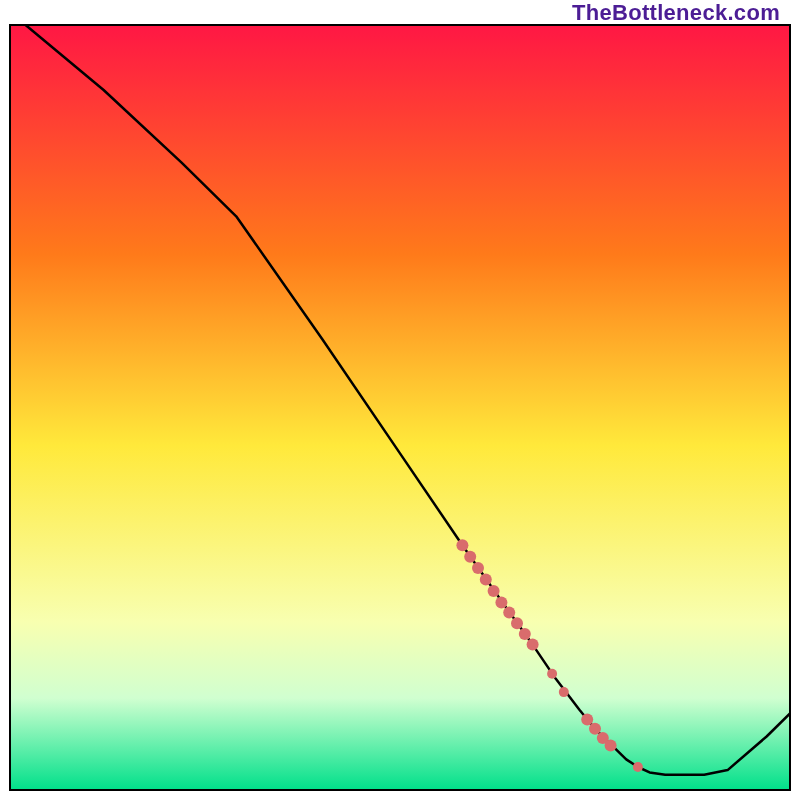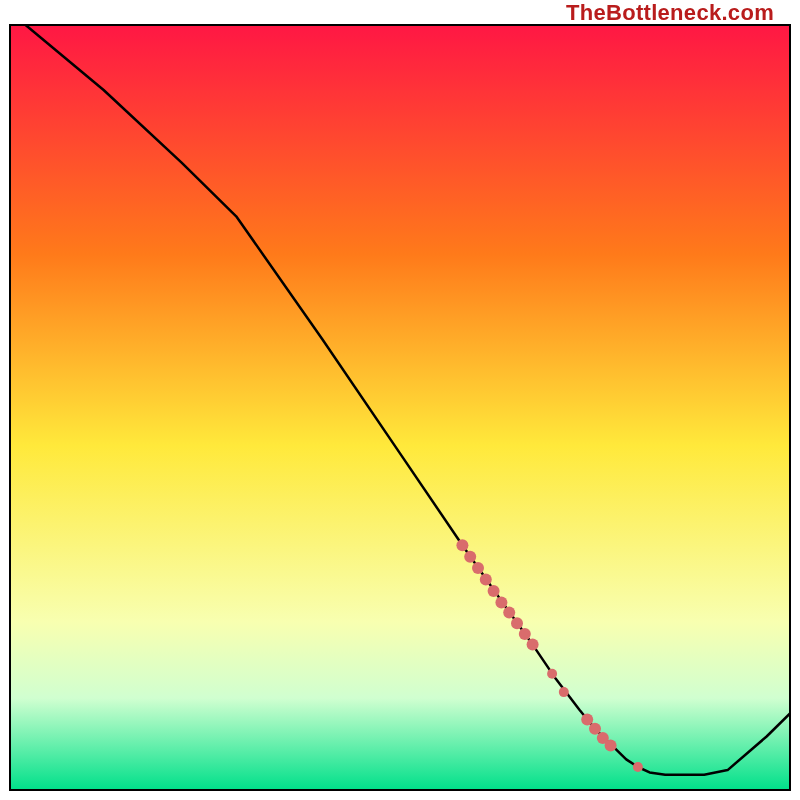--- a/index.html
+++ b/index.html
@@ -11,25 +11,25 @@
     background: #ffffff;
   }
   .wrap {
     position: relative;
     width: 800px;
     height: 800px;
   }
   .watermark {
     position: absolute;
     top: 0;
-    right: 26px;
+    right: 20px;
     font-family: Arial, Helvetica, sans-serif;
     font-size: 22px;
     font-weight: bold;
-    color: #b91c1c;
+    color: #4c1d95;
     letter-spacing: 0.3px;
     user-select: none;
   }
   svg {
     display: block;
   }
 </style>
 </head>
 <body>
 <div class="wrap">

